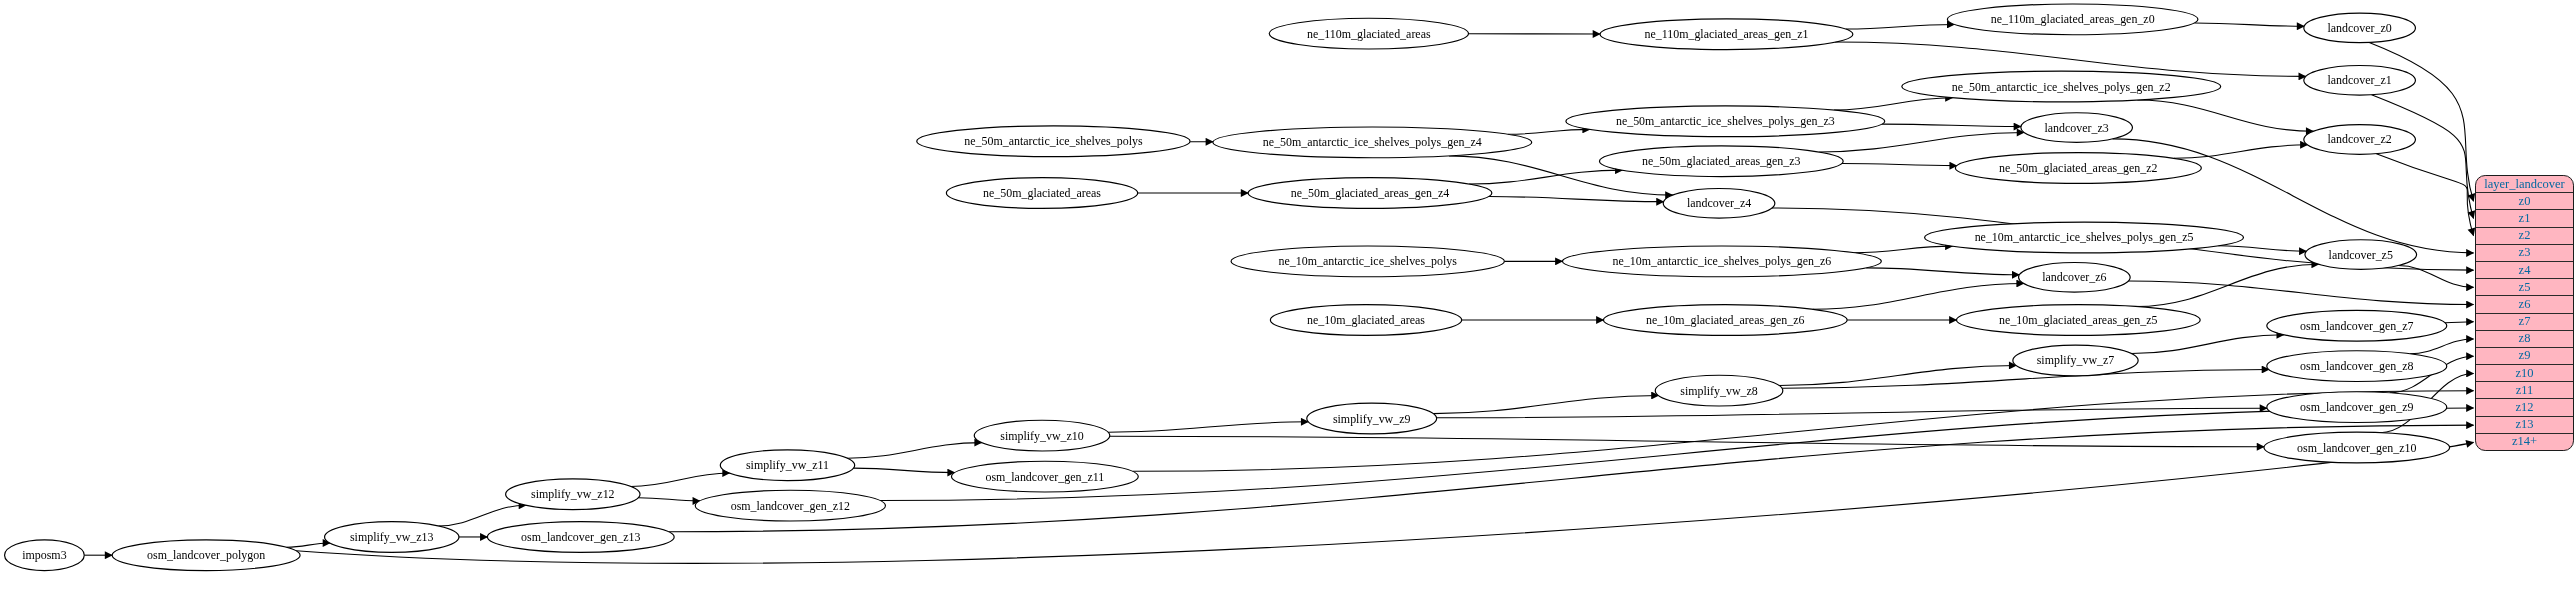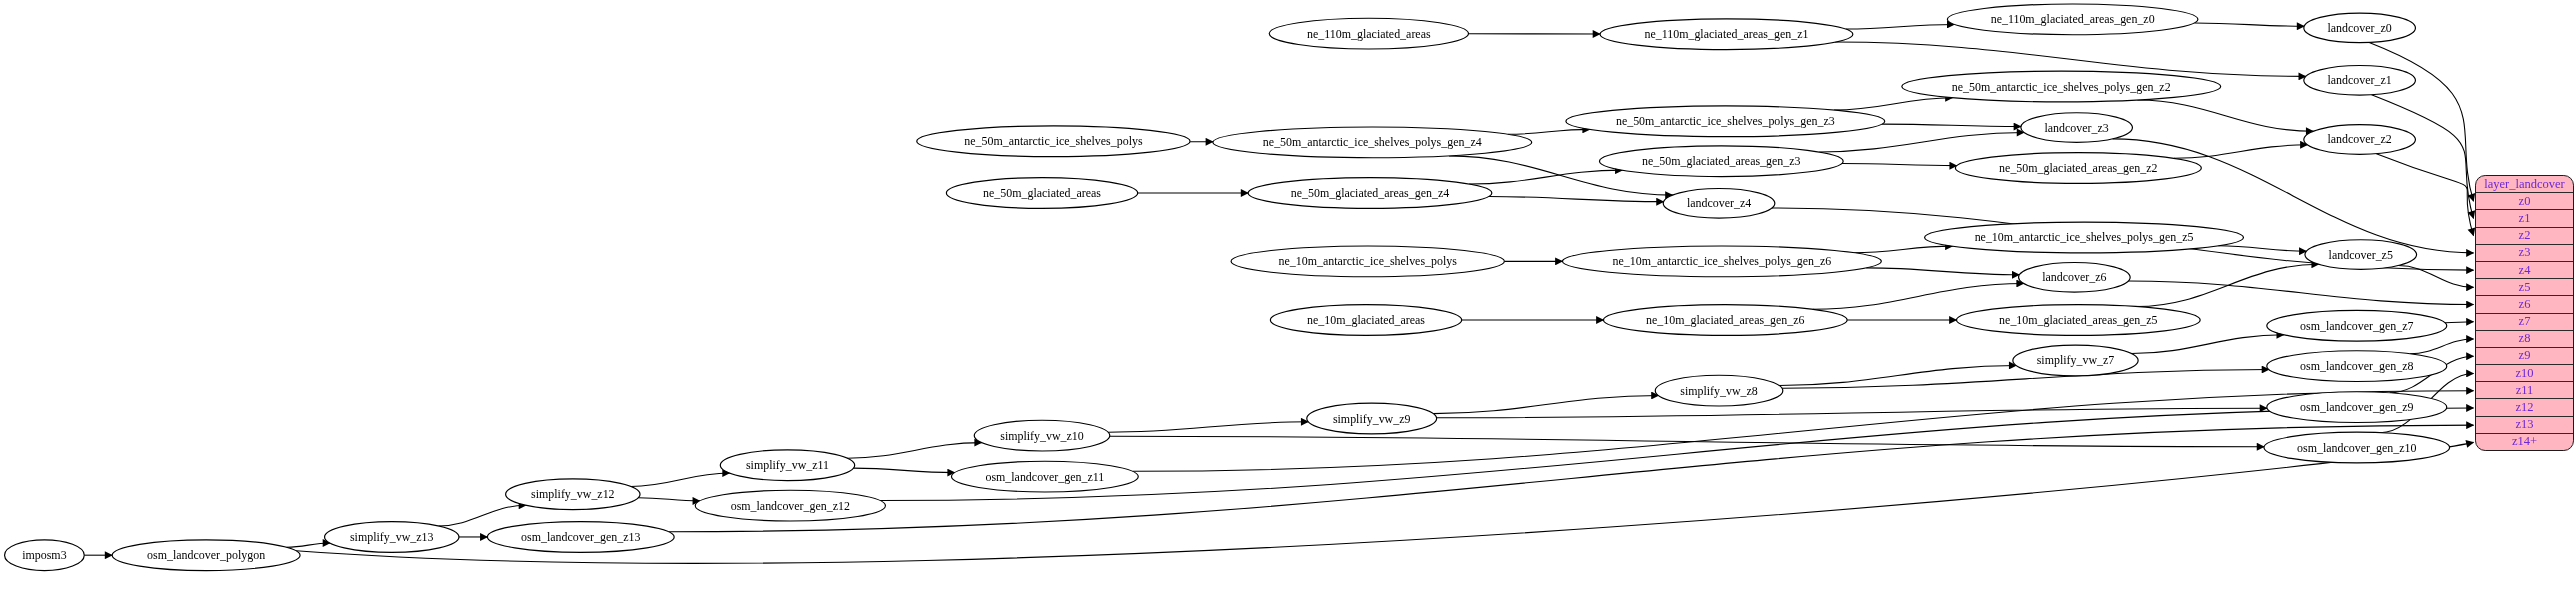--- a/index.html
+++ b/index.html
@@ -17,21 +17,21 @@
     font-family:"Liberation Serif", serif;
     font-size:21px;fill:#000000;text-anchor:middle;
   }
   .dbtable{
     position:absolute;box-sizing:border-box;
     border:1.4px solid #1c1c1c;border-radius:10.2px;
     overflow:hidden;display:flex;flex-direction:column;
   }
   .dbtable .row{
     flex:1;display:flex;align-items:center;justify-content:center;
-    font-size:12.5px;color:#6d28d9;border-top:1.1px solid #2a2a2a;
+    font-size:12.5px;color:#0369a1;border-top:1.1px solid #2a2a2a;
     white-space:nowrap;
   }
   .dbtable .row:first-child{border-top:none;}
 </style>
 </head>
 <body>
 
 <div id="stage">
   <svg id="graph" width="2576" height="611" viewBox="0 0 4524 1073">
     <defs>

